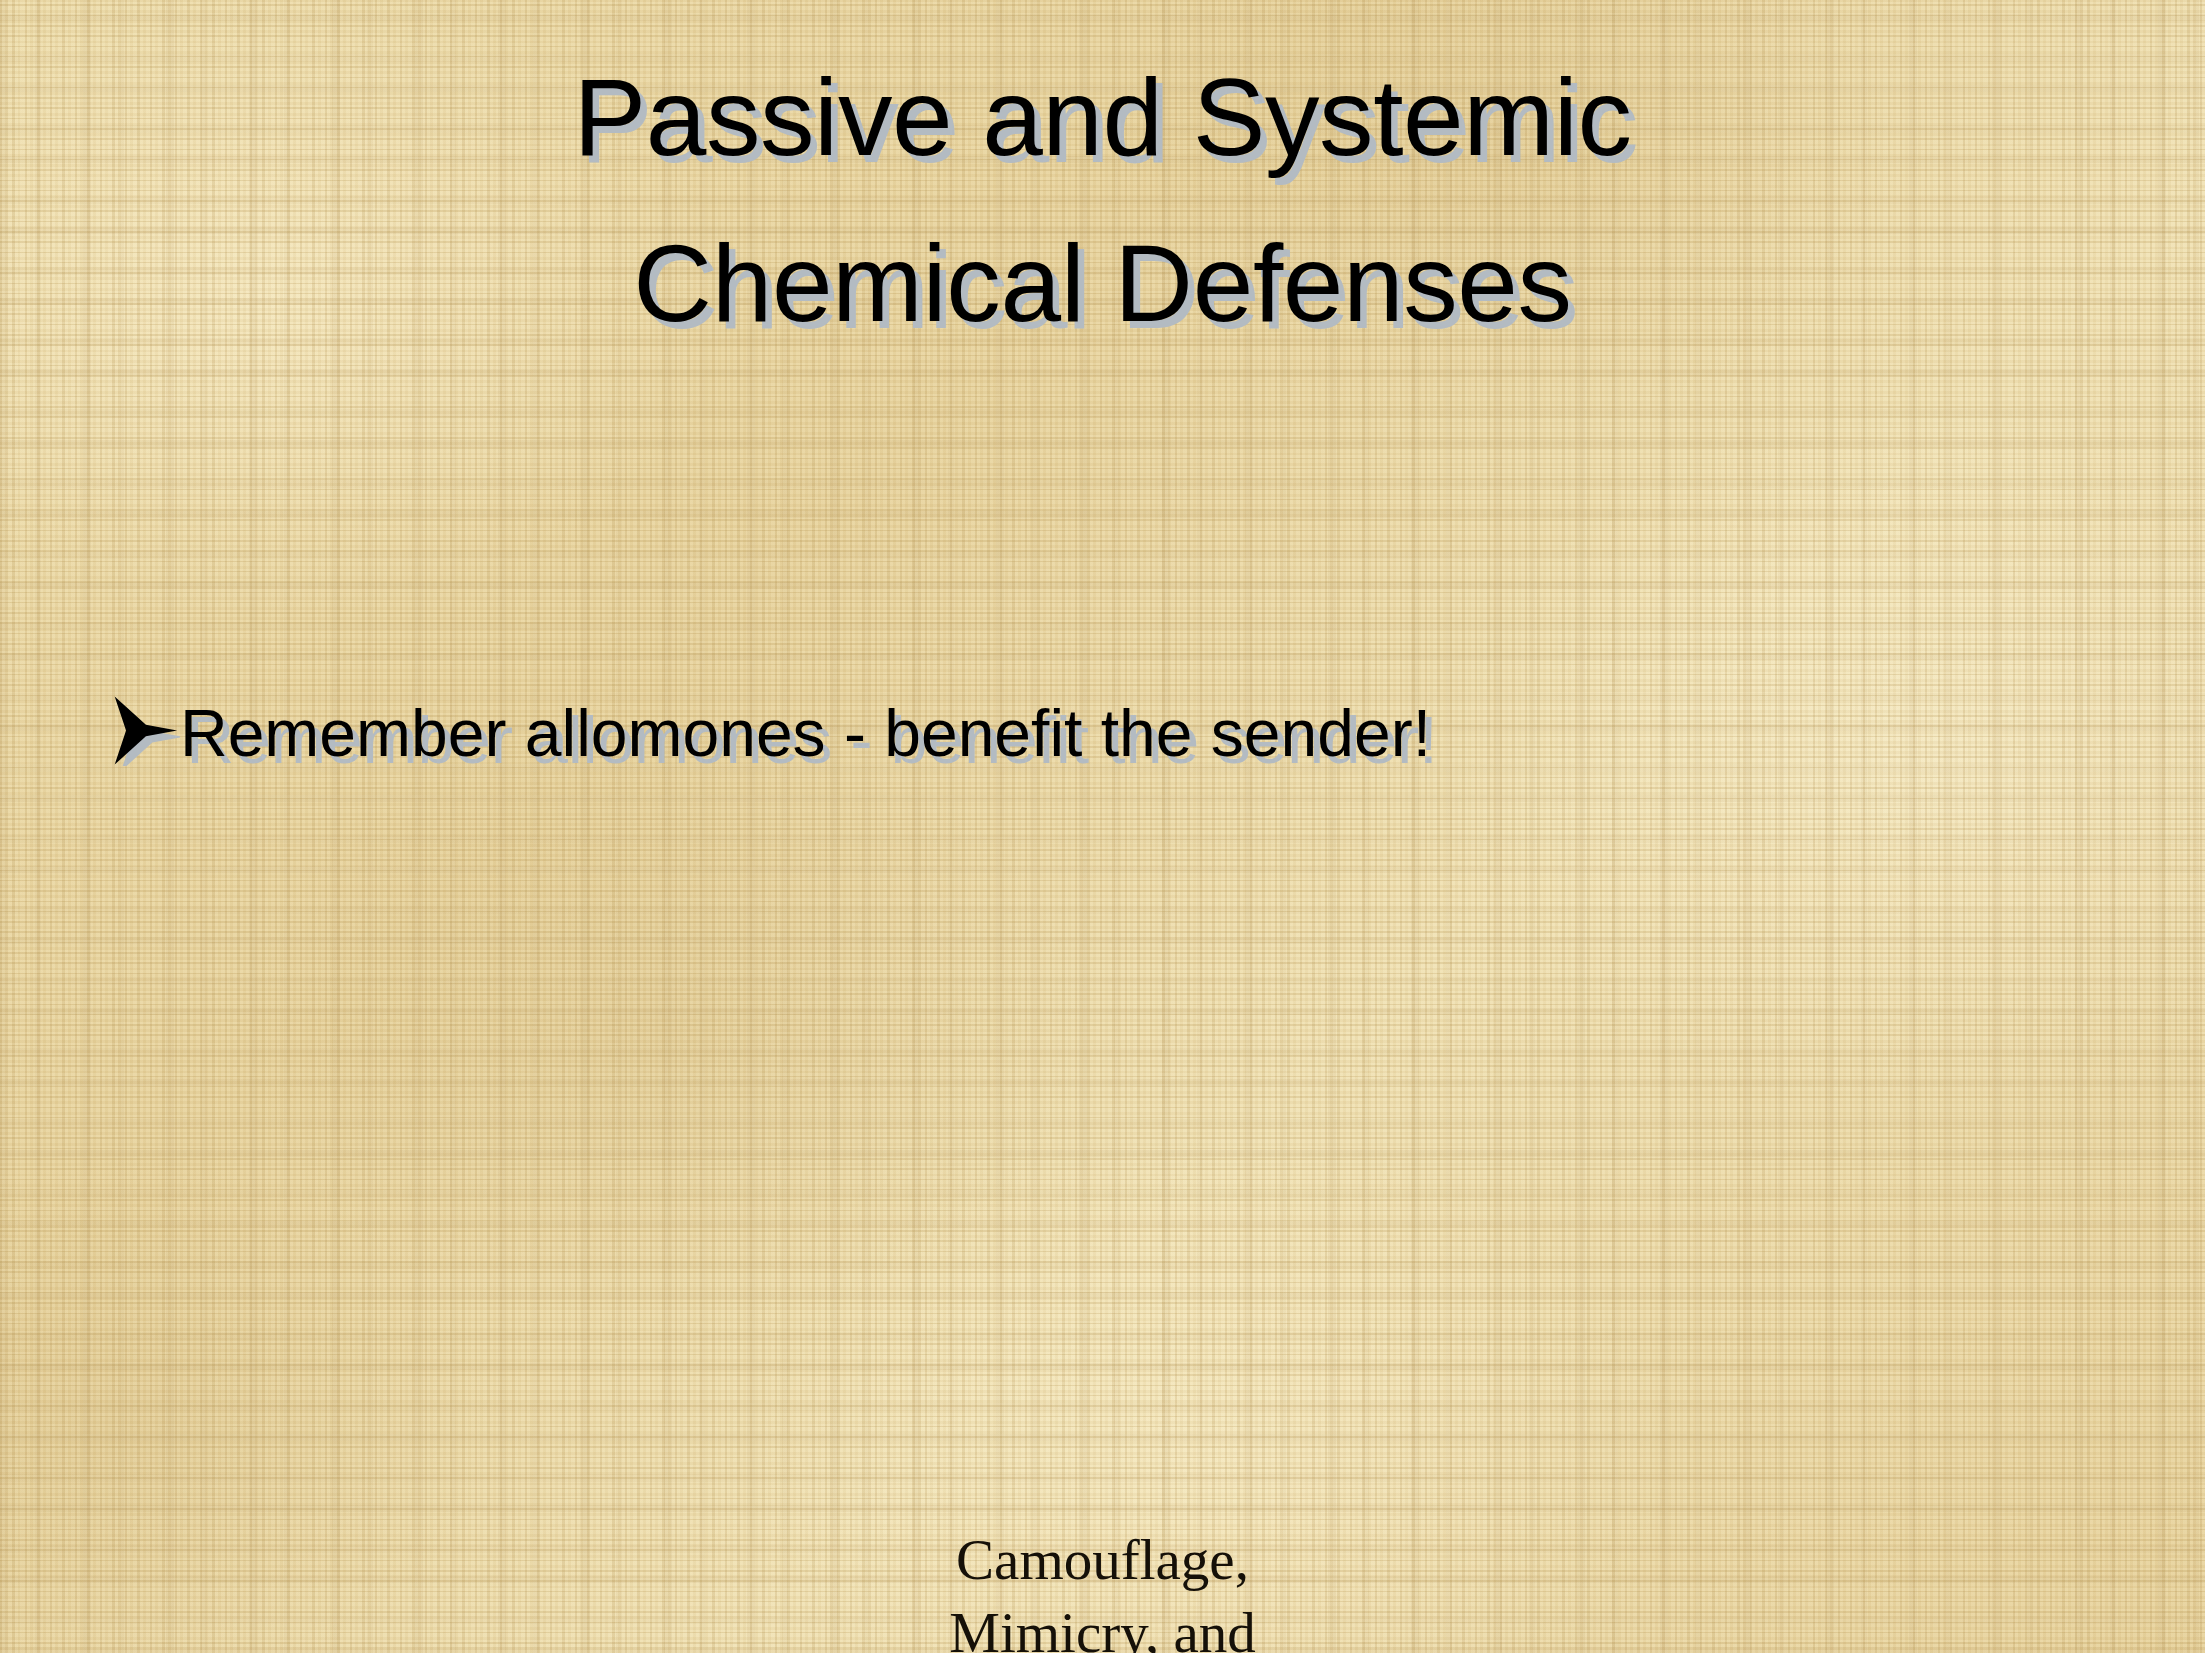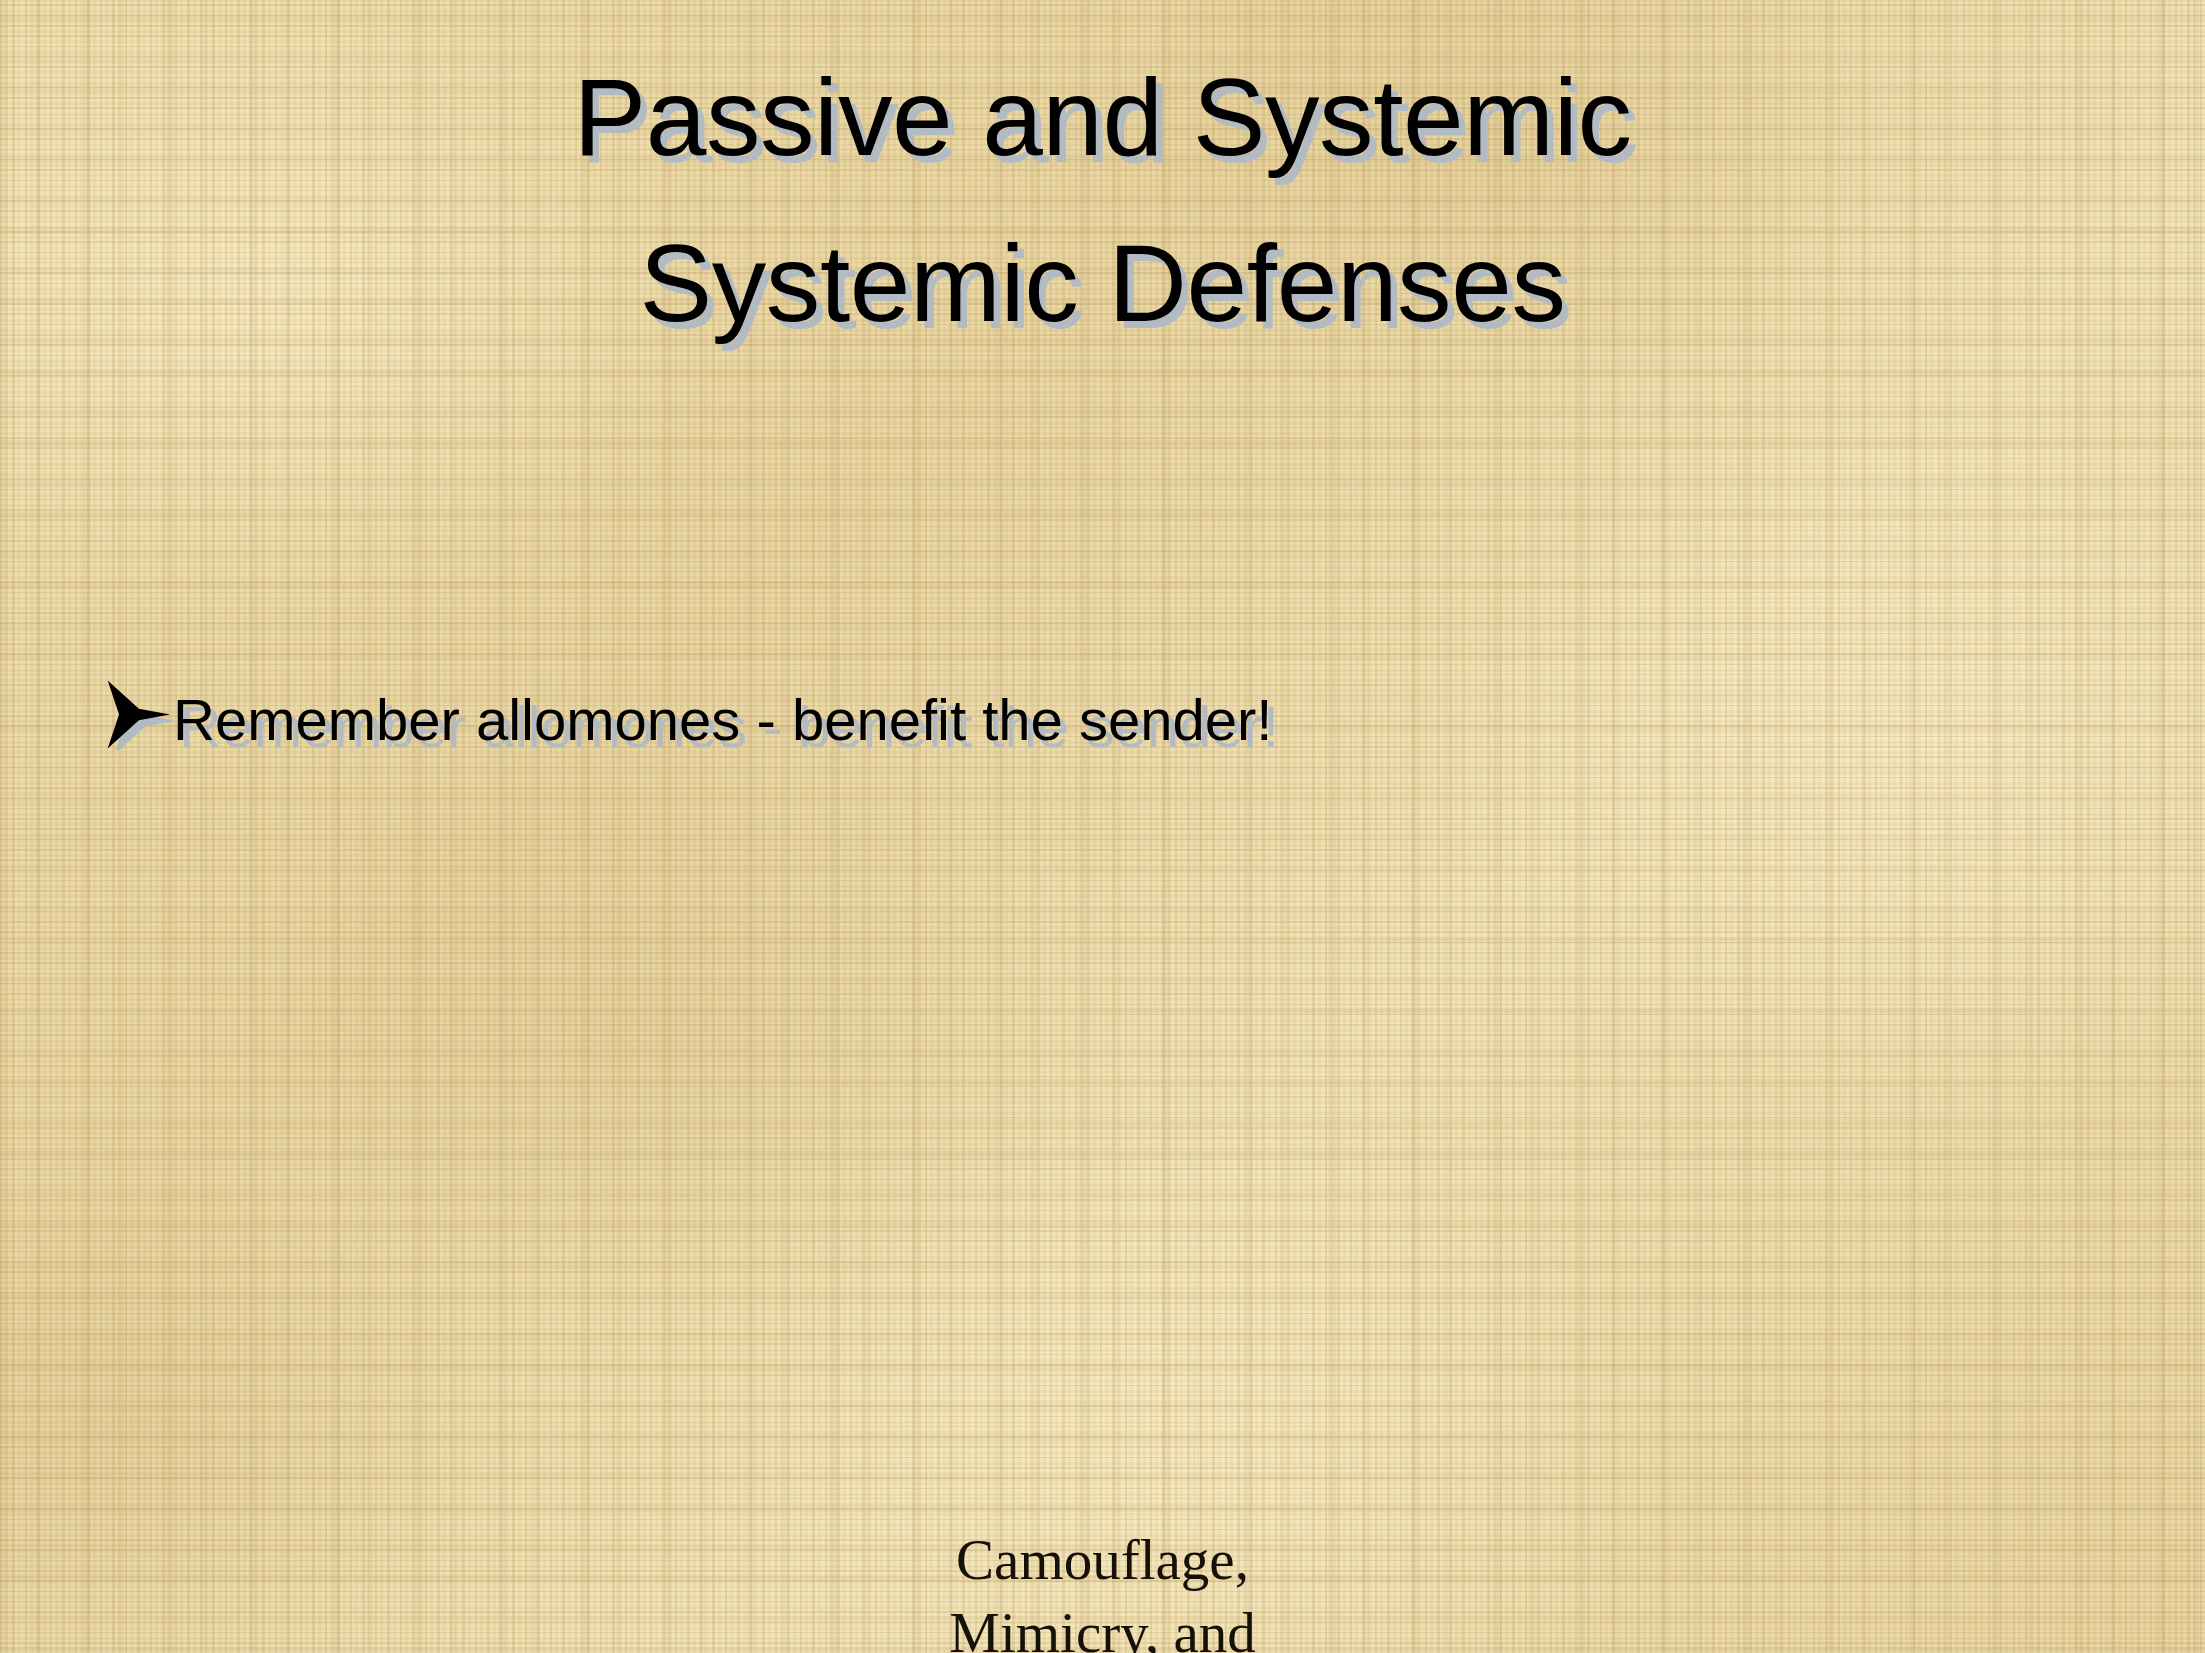--- a/index.html
+++ b/index.html
@@ -96,26 +96,26 @@
 
   
   #body-block {
     position: absolute;
     left: 173px;
     top: 673px;
     width: 1999px;
   }
   .bullet-para {
     position: relative;
-    font-size: 58px;
+    font-size: 66px;
     line-height: 1.63;
     color: #000000;
     text-shadow: 6.6px 6.6px 0 #b3bbc2;
     text-indent: 0;
-    margin: 0;
+    margin: 7px;
   }
   .bullet-para .marker {
     display: inline-block;
     width: 0;
     overflow: visible;
     vertical-align: baseline;
   }
   
   .star-bullet {
     position: relative;
@@ -156,21 +156,21 @@
     text-align: center;
   }
 </style>
 </head>
 <body>
 
 <div id="slide">
 
   <div id="title-block">
     <div class="title-line">Passive and Systemic</div>
-    <div class="title-line">Systemic Defenses</div>
+    <div class="title-line">Chemical Defenses</div>
   </div>
 
   <div id="body-block">
 
     <div class="bullet-para">
       <span class="marker"><span class="star-bullet"><svg width="71" height="71" viewBox="0 0 100 100" aria-hidden="true">
               <g>
                 <path d="M8 2 L52 42 L96 50 L52 58 L8 98 L24 50 Z" fill="#b3bbc2" transform="translate(9,9)"></path>
                 <path d="M8 2 L52 42 L96 50 L52 58 L8 98 L24 50 Z" fill="#000000"></path>
               </g>

